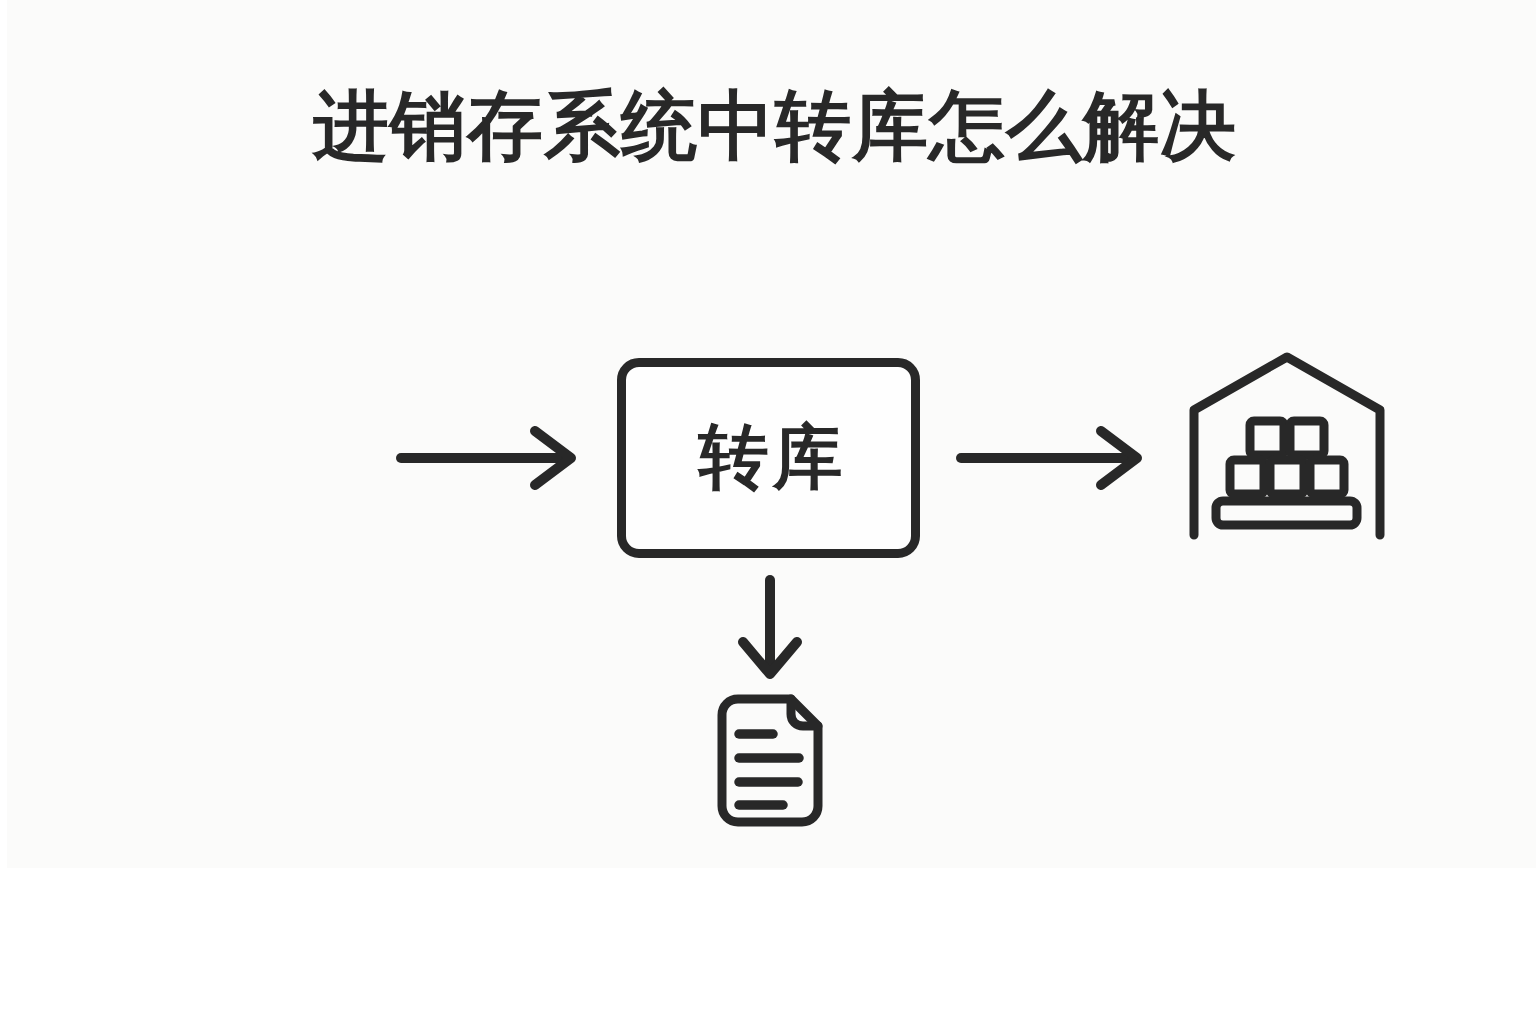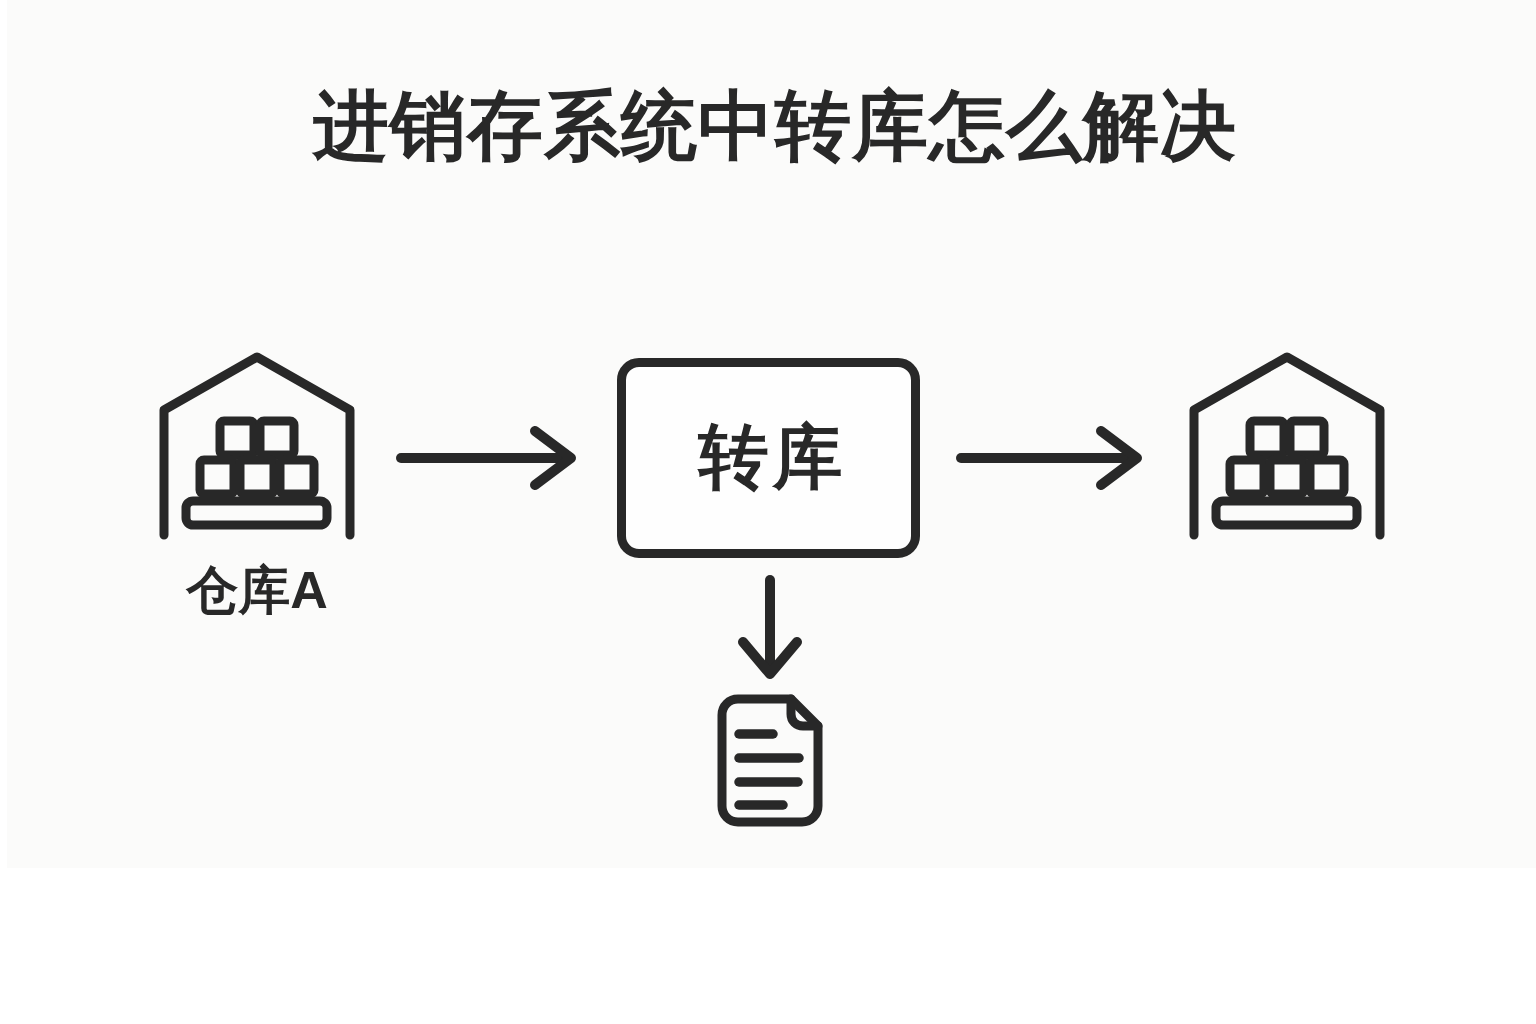--- a/index.html
+++ b/index.html
@@ -71,32 +71,20 @@
     stroke-linejoin: round;
   }
 </style>
 </head>
 <body>
 
 <div class="canvas">
 
   <h1 class="title">进销存系统中转库怎么解决</h1>
 
-  <div class="node" style="left:150px; top:350px; width:200px;">
-    <svg width="200" height="190" viewBox="0 0 200 190">
-      <polyline class="stroke" stroke-width="9" points="7,185 7,60 100,7 193,60 193,185"></polyline>
-      <rect class="stroke" stroke-width="9" rx="4" x="63" y="71" width="34" height="34"></rect>
-      <rect class="stroke" stroke-width="9" rx="4" x="103" y="71" width="34" height="34"></rect>
-      <rect class="stroke" stroke-width="9" rx="4" x="43" y="110" width="34" height="34"></rect>
-      <rect class="stroke" stroke-width="9" rx="4" x="83" y="110" width="34" height="34"></rect>
-      <rect class="stroke" stroke-width="9" rx="4" x="123" y="110" width="34" height="34"></rect>
-      <rect class="stroke" stroke-width="9" rx="7" x="29" y="151" width="141" height="24"></rect>
-    </svg>
-    <div class="node-label">仓库A</div>
-  </div>
 
   <svg class="arrow" style="left:388px; top:410px;" width="186" height="96" viewBox="0 0 186 96">
     <line class="stroke" stroke-width="10" x1="6" y1="48" x2="170" y2="48"></line>
     <polyline class="stroke" stroke-width="10" points="140,21 176,48 140,75"></polyline>
   </svg>
 
   <div class="transfer-box">
     <span>转库</span>
   </div>
 

